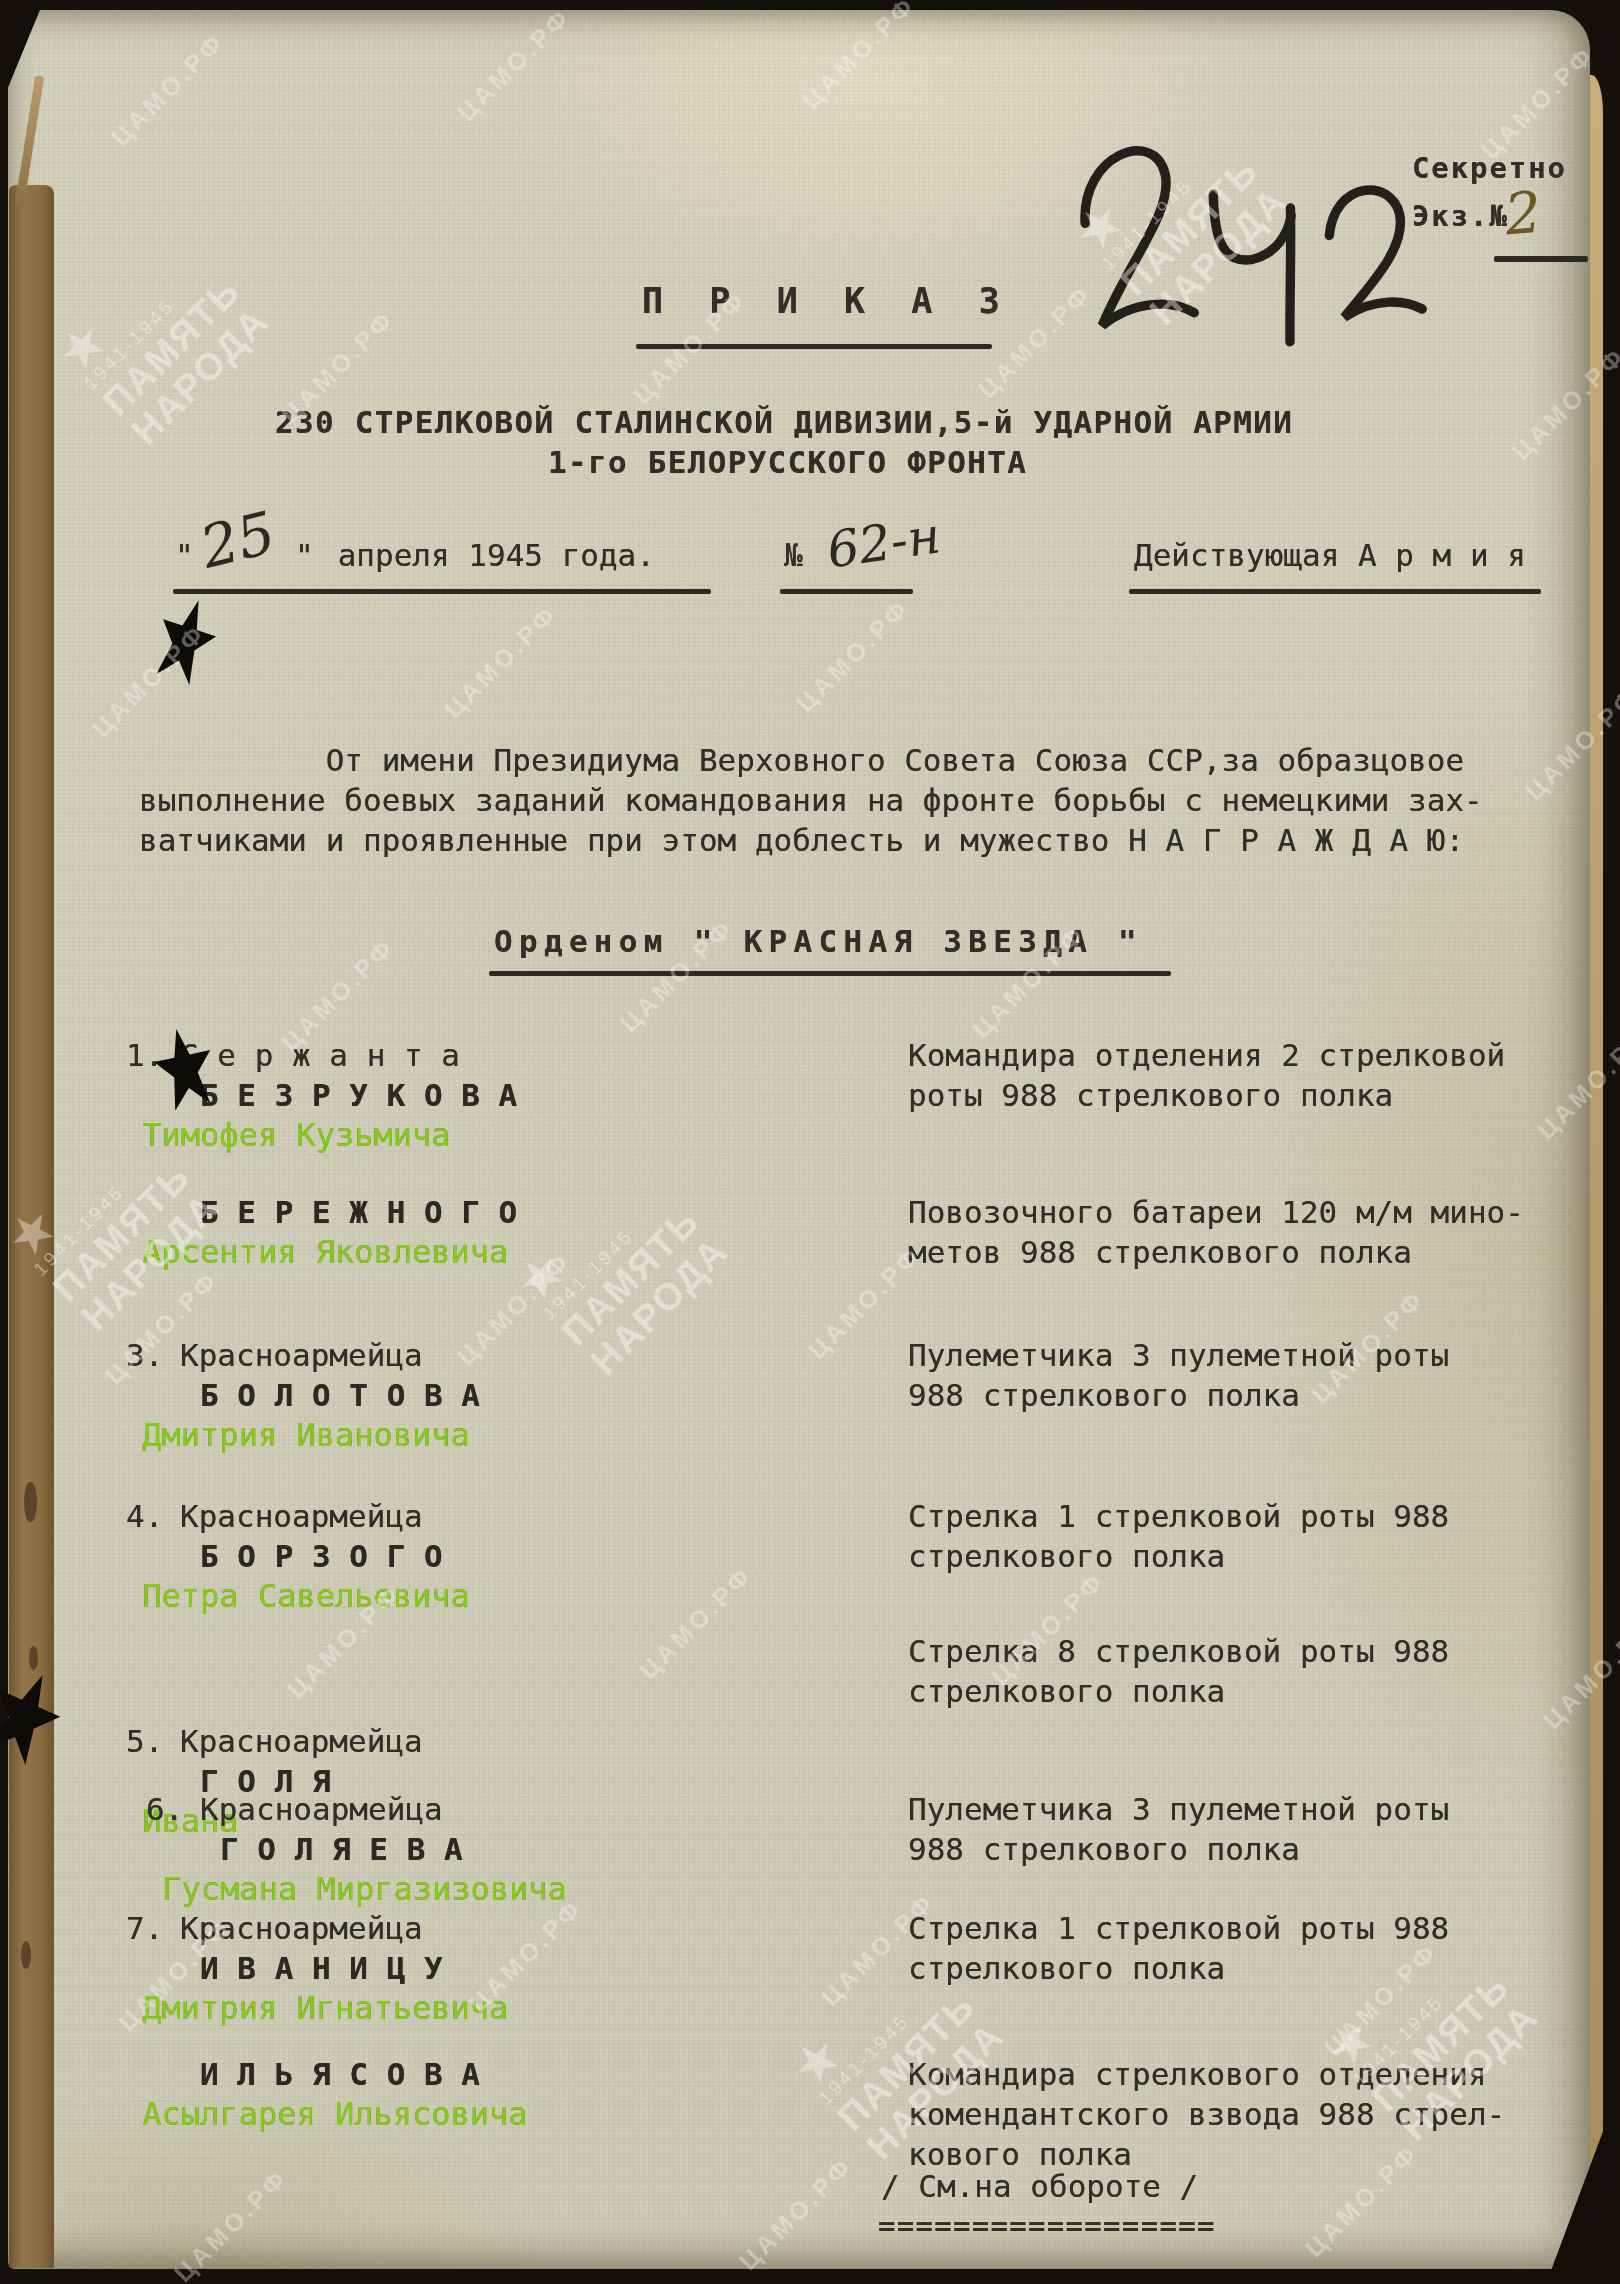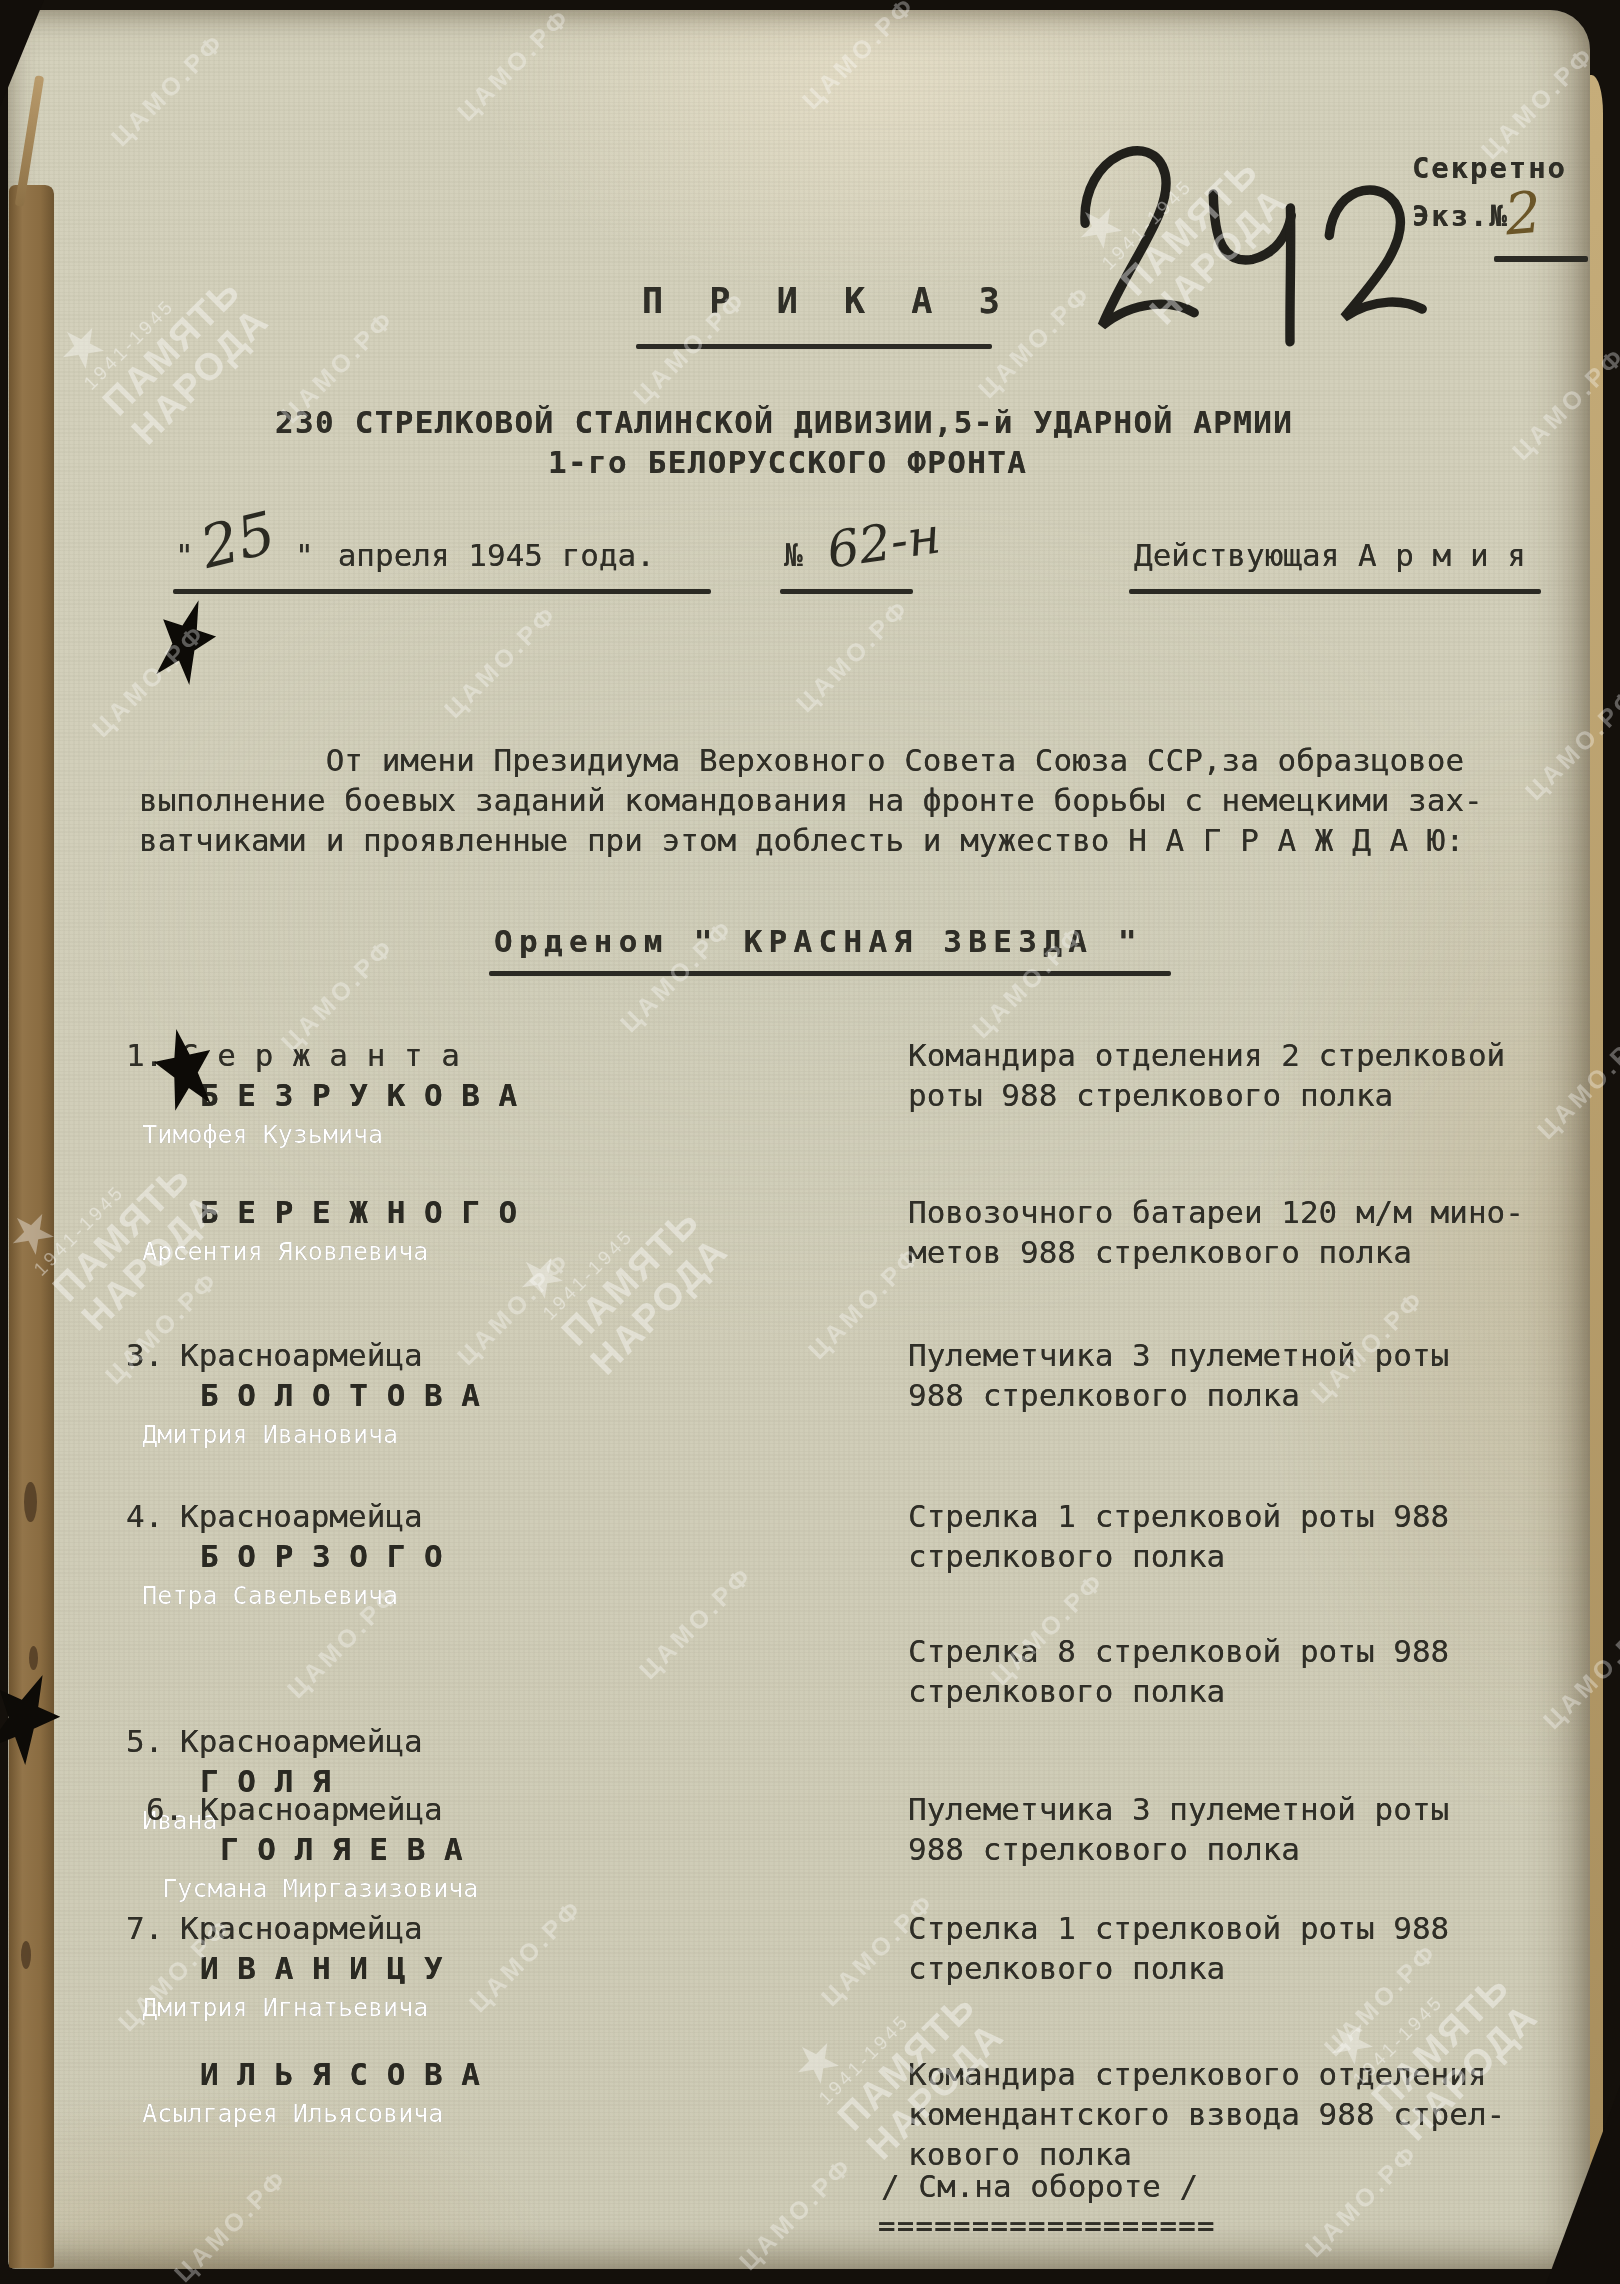--- a/index.html
+++ b/index.html
@@ -46,21 +46,21 @@
   
   .typed{position:absolute;z-index:3;color:#2f2e27;font-size:31px;line-height:40px;
     text-shadow:0 0 0.6px rgba(45,43,34,.75);white-space:pre;}
   .b{font-weight:bold;}
   .rule{position:absolute;z-index:3;background:#2b2a24;height:5px;border-radius:1.9px;}
   .hand{font-family:"DejaVu Serif","Liberation Serif",serif;font-style:italic;color:#2b2a22;z-index:3;position:absolute;white-space:pre;}
   .entry-left{position:absolute;left:126px;z-index:3;}
   .entry-left .l1{color:#2f2e27;font-size:31px;line-height:40px;white-space:pre;text-shadow:0 0 0.6px rgba(45,43,34,.75);}
   .entry-left .l1 .num{display:inline-block;width:54px;}
   .entry-left .surname{margin-left:74px;font-weight:bold;color:#2a2922;font-size:31px;line-height:40px;white-space:pre;text-shadow:0 0 0.6px rgba(40,38,30,.8);}
-  .entry-left .patronym{margin-left:16.3px;color:#ffffff;font-size:25px;line-height:40px;white-space:pre;text-shadow:0 0 0.6px rgba(45,43,34,.75);}
+  .entry-left .patronym{margin-left:16.3px;color:#84cc16;font-size:32px;line-height:40px;white-space:pre;text-shadow:0 0 0.6px rgba(45,43,34,.75);}
   .citation{position:absolute;left:908px;width:710px;z-index:3;color:#2f2e27;
     font-size:31px;line-height:40px;white-space:pre;text-shadow:0 0 0.6px rgba(45,43,34,.75);}
   
   .blot{position:absolute;background:#0d0b07;z-index:4;}
   .star-hole{clip-path:polygon(50% 0%,63% 33%,98% 33%,70% 56%,80% 95%,50% 72%,20% 95%,30% 56%,2% 33%,37% 33%);}
   
   #watermark-layer{position:absolute;inset:0;z-index:5;pointer-events:none;}
   .wm-camo{position:absolute;transform:rotate(-45deg);
     font-family:"Liberation Sans",sans-serif;font-weight:600;font-size:25px;
     letter-spacing:3.8px;color:rgba(255,255,255,.55);opacity:.6;}

